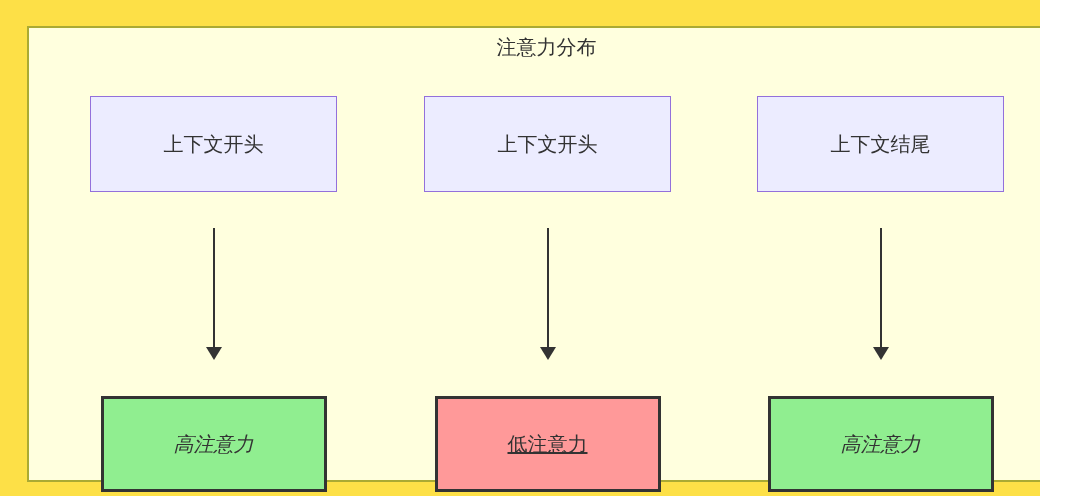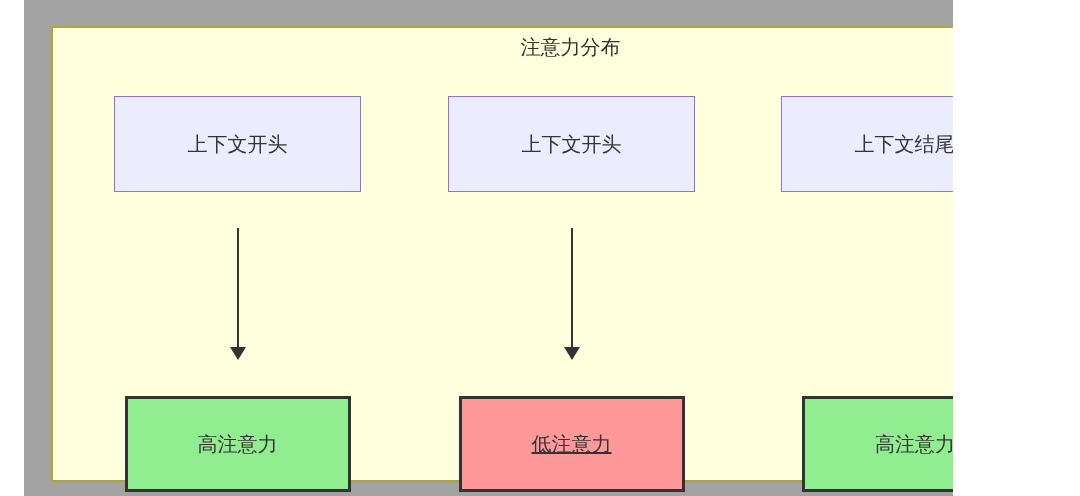--- a/index.html
+++ b/index.html
@@ -3,25 +3,24 @@
 <meta charset="utf-8">
 <style>
   html, body {
     margin: 0;
     padding: 0;
     background: #ffffff;
     font-family: "Liberation Sans", "DejaVu Sans", sans-serif;
   }
   .canvas {
     position: relative;
-    width: 929px;
+    width: 1040px;
     height: 496px;
-    background: #a3a3a3;
+    background: #fde047;
     overflow: hidden;
-    margin-left: 24px;
   }
   .cluster {
     position: absolute;
     left: 27px;
     top: 26px;
     width: 1035px;
     height: 452px;
     background: var(--cluster-bg, #ffffde);
     border: 2px solid var(--cluster-border, #aaaa33);
     box-sizing: content-box;
@@ -40,42 +39,42 @@
     position: absolute;
     top: 96px;
     width: 247px;
     display: flex;
     flex-direction: column;
     align-items: center;
     gap: 36px;
   }
   .flow-column.col-0 { left: 90px; }
   .flow-column.col-1 { left: 424px; }
-  .flow-column.col-2 { left: 757px; align-items: flex-end; }
+  .flow-column.col-2 { left: 757px; }
   .node {
     display: flex;
     align-items: center;
     justify-content: center;
     box-sizing: border-box;
     font-size: 20px;
     color: var(--text, #333333);
     text-align: center;
   }
   .node-context {
     width: 247px;
     height: 96px;
     background: var(--context-fill, #ececff);
     border: 1.5px solid var(--context-border, #9370db);
   }
   .node-target {
     width: 226px;
     height: 96px;
     border: 3px solid var(--node-border, #333333);
   }
-  .node-target[data-attention="high"] { background: var(--high-fill, #90ee90); }
+  .node-target[data-attention="high"] { background: var(--high-fill, #90ee90); font-style: italic; }
   .node-target[data-attention="low"]  { background: var(--low-fill, #ff9999); text-decoration: underline; }
   .arrow {
     position: relative;
     width: 20px;
     height: 132px;
     flex: 0 0 auto;
   }
   .arrow-line {
     position: absolute;
     left: 50%;

